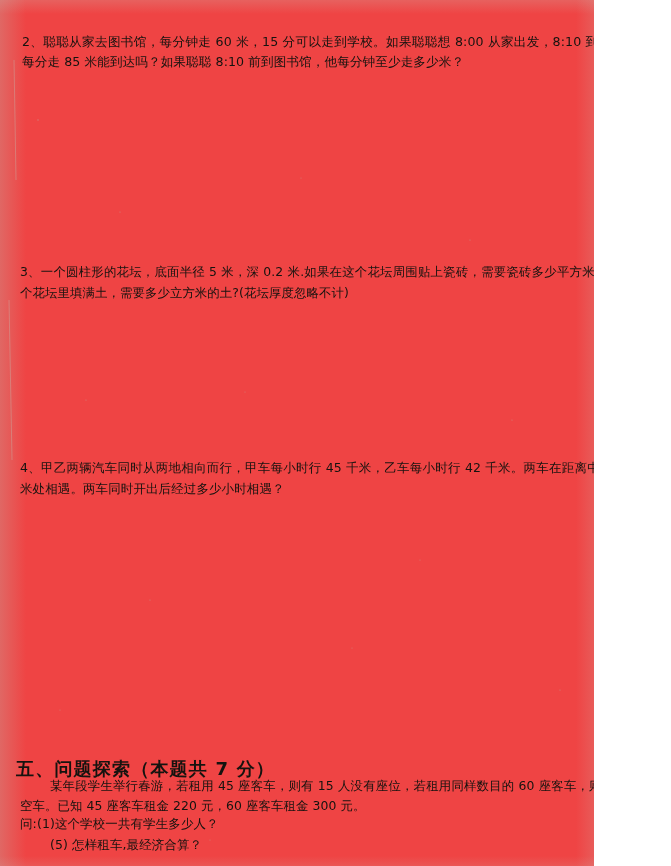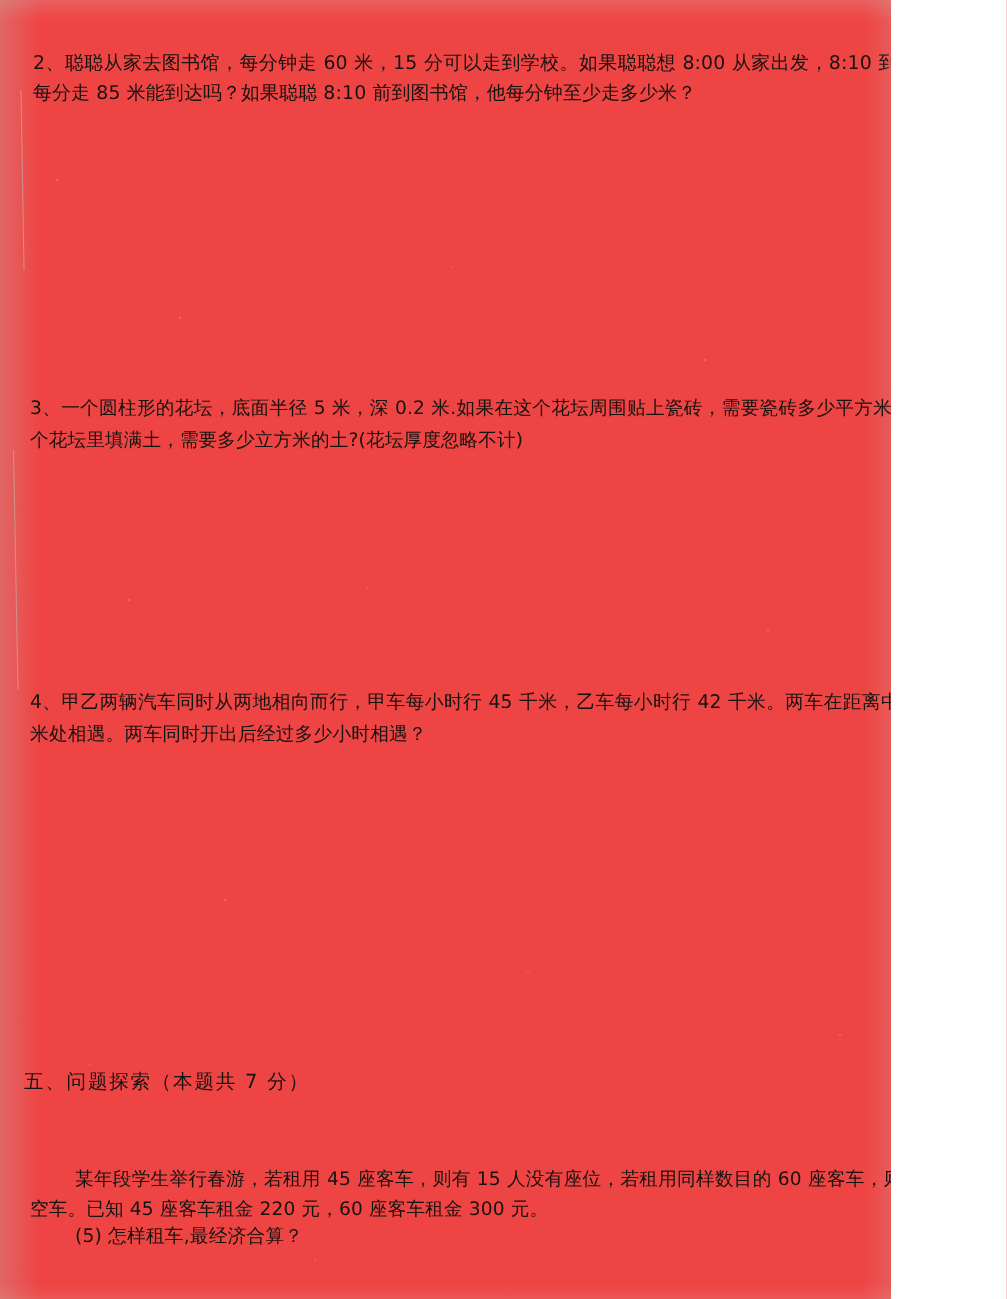--- a/index.html
+++ b/index.html
@@ -68,24 +68,24 @@
   #q4 {
     left: 20px;
     top: 458px;
     width: 630px;
     font-size: 12.5px;
     line-height: 1.66;
   }
   
   #section5 {
     left: 16px;
-    top: 712px;
+    top: 755px;
     width: 640px;
-    font-size: 13px;
-    font-weight: normal;
+    font-size: 18px;
+    font-weight: bold;
     letter-spacing: 1.2px;
     line-height: 1.5;
   }
   #s5-body {
     left: 20px;
     top: 776px;
     width: 632px;
     font-size: 12.4px;
     line-height: 1.62;
   }
@@ -142,16 +142,17 @@
 
     <div id="q4" class="block q-text">4、甲乙两辆汽车同时从两地相向而行，甲车每小时行 45 千米，乙车每小时行 42 千米。两车在距离中点 12 千米处相遇。两车同时开出后经过多少小时相遇？</div>
 
     <div id="section5" class="block">五、问题探索（本题共 7 分）</div>
 
     <div id="s5-body" class="block">
       <span class="indent">某年段学生举行春游，若租用 45 座客车，则有 15 人没有座位，若租用同样数目的 60 座客车，则一辆客车空车。已知 45 座客车租金 220 元，60 座客车租金 300 元。</span>
     </div>
 
     <div id="s5-q" class="block">
+      <span>问:(1)这个学校一共有学生多少人？</span>
       <span class="sub">(5) 怎样租车,最经济合算？</span>
     </div>
   </div>
 </div>
 
 </body></html>

